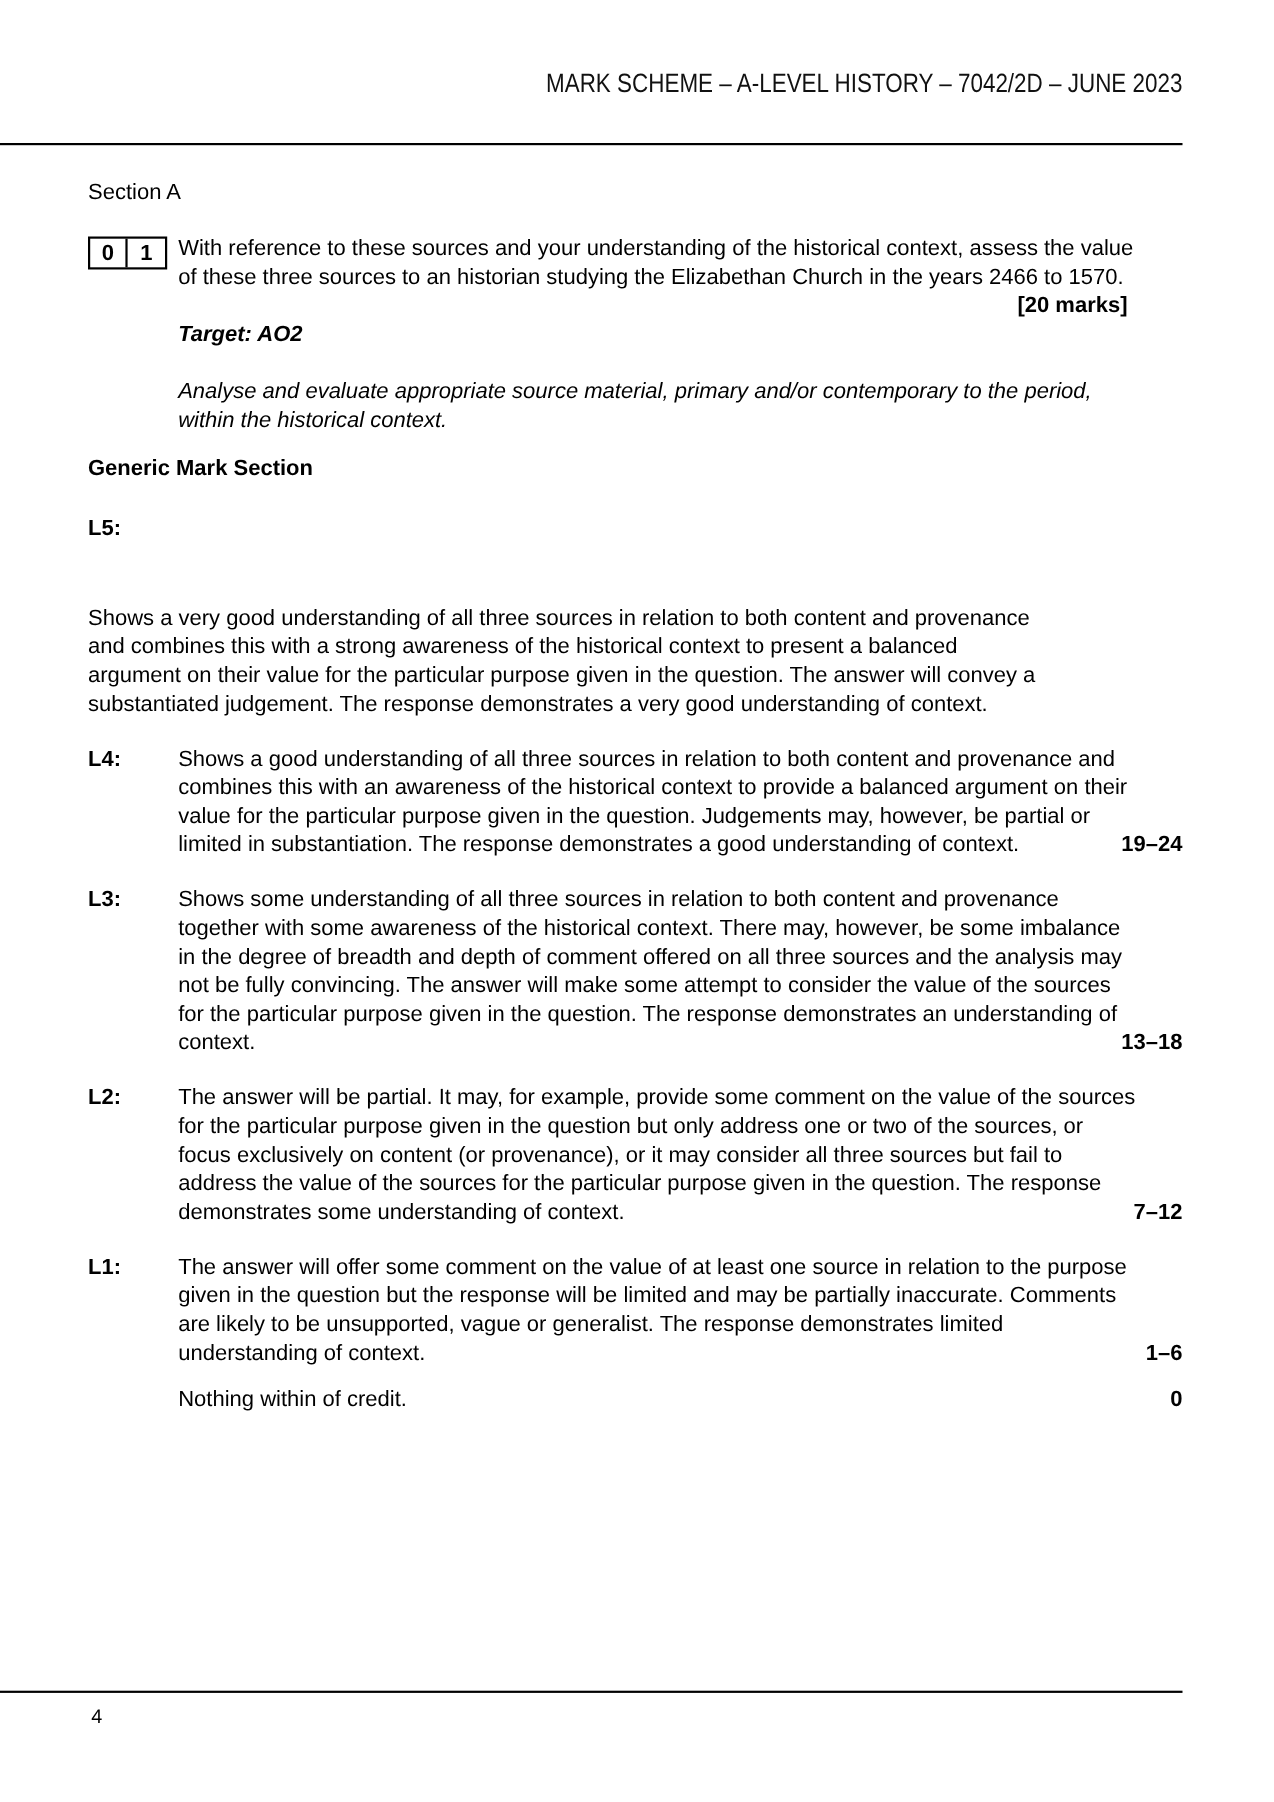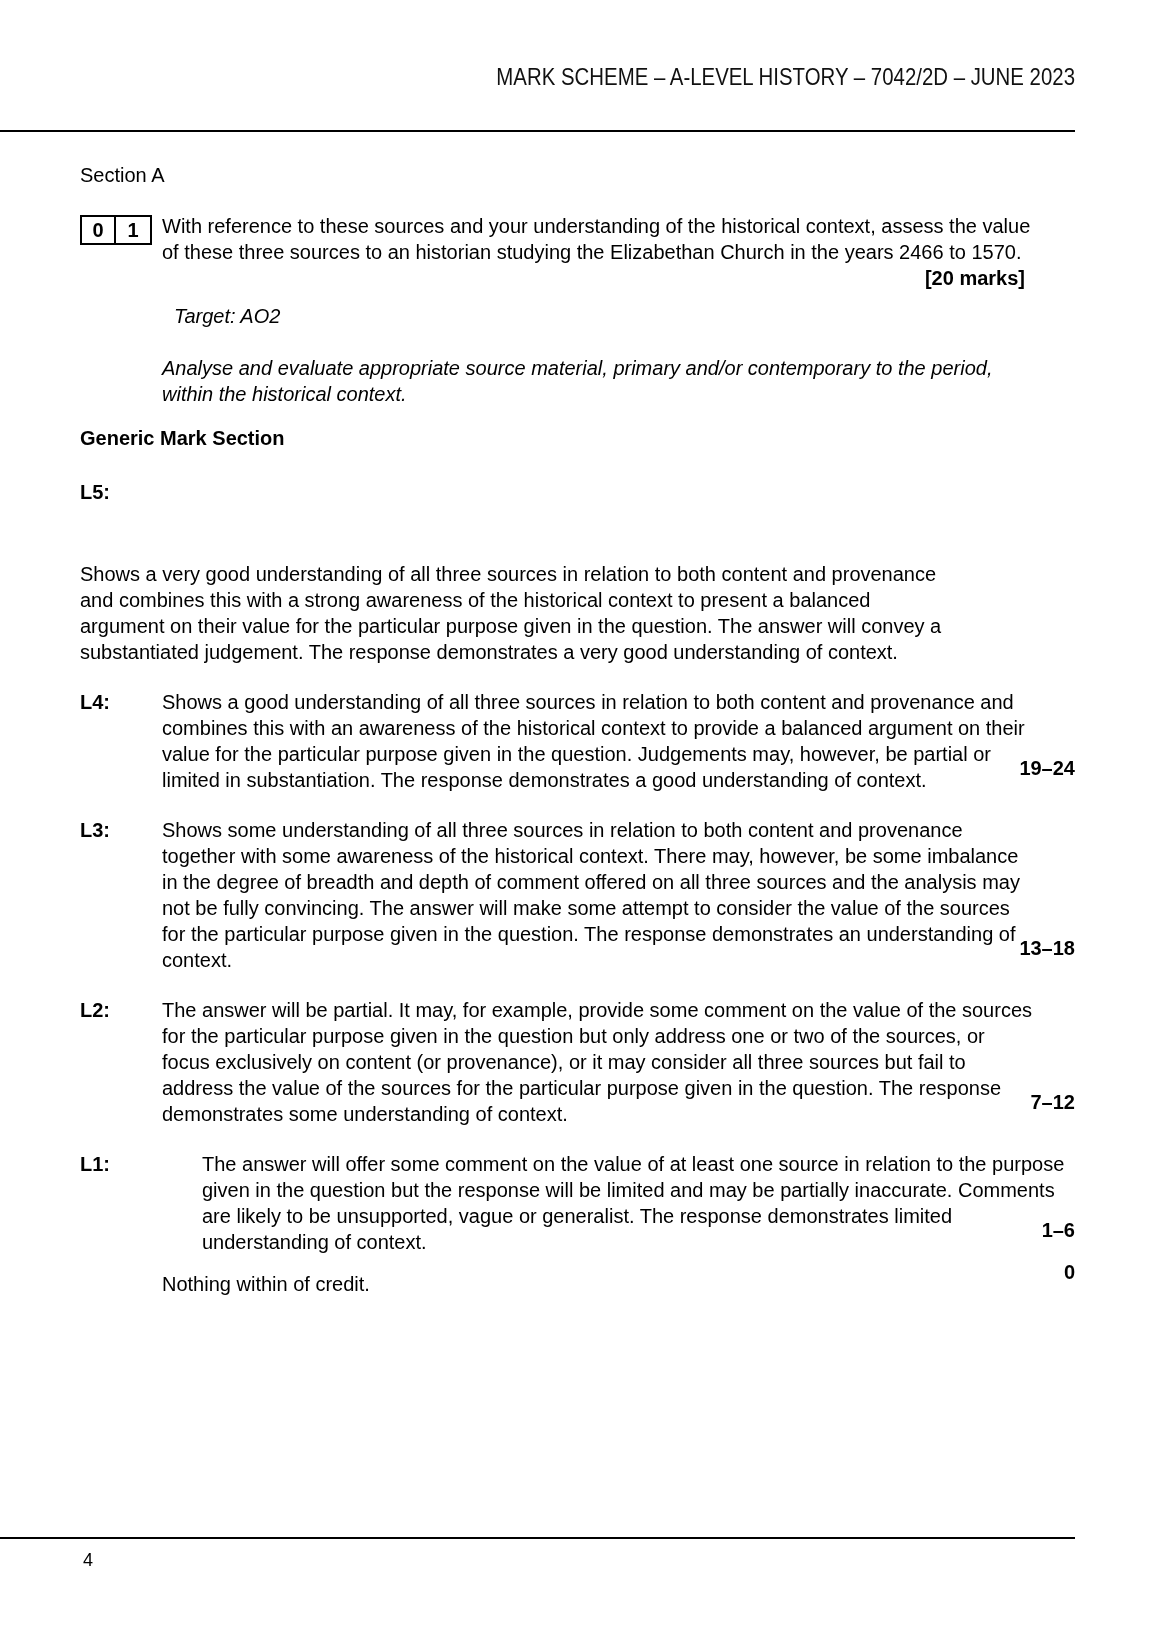--- a/index.html
+++ b/index.html
@@ -60,45 +60,45 @@
     justify-content: center;
     font-weight: bold;
   }
   .qnum-cell.first { border-right: 2px solid #000; }
   .q-text { margin: 0; }
   .q-marks {
     text-align: right;
     font-weight: bold;
     padding-right: 10px;
   }
-  .target-label { font-style: italic; margin: 12px; }
+  .target-label { font-style: italic; margin: 0; font-weight: bold; }
   .target-desc { font-style: italic; margin: 26px 0 0 0; }
 
   
   .gms-heading { margin-top: 18px; font-weight: bold; }
 
   .level-row {
     position: relative;
     display: flex;
     margin-bottom: 24px;
   }
   .level-row.first { margin-top: 28px; flex-direction: column; }
-  .level-row.tight { margin-bottom: 16px; justify-content: space-between; }
+  .level-row.tight { margin-bottom: 16px; }
   .level-label { width: 82px; flex: 0 0 82px; font-weight: bold; }
   .level-body { width: 873px; }
   .level-desc { margin: 0; }
   .level-marks { font-weight: bold; }
   .level-marks.own-line {
     text-align: right;
     margin-right: -40px; 
   }
   .level-marks.abs {
     position: absolute;
     right: 0;
-    bottom: 12px;
+    bottom: 0;
   }
 
   
   .footer-rule {
     position: absolute;
     left: 0;
     top: 1537px;
     width: 1075px;
     height: 2px;
     background: #000;

